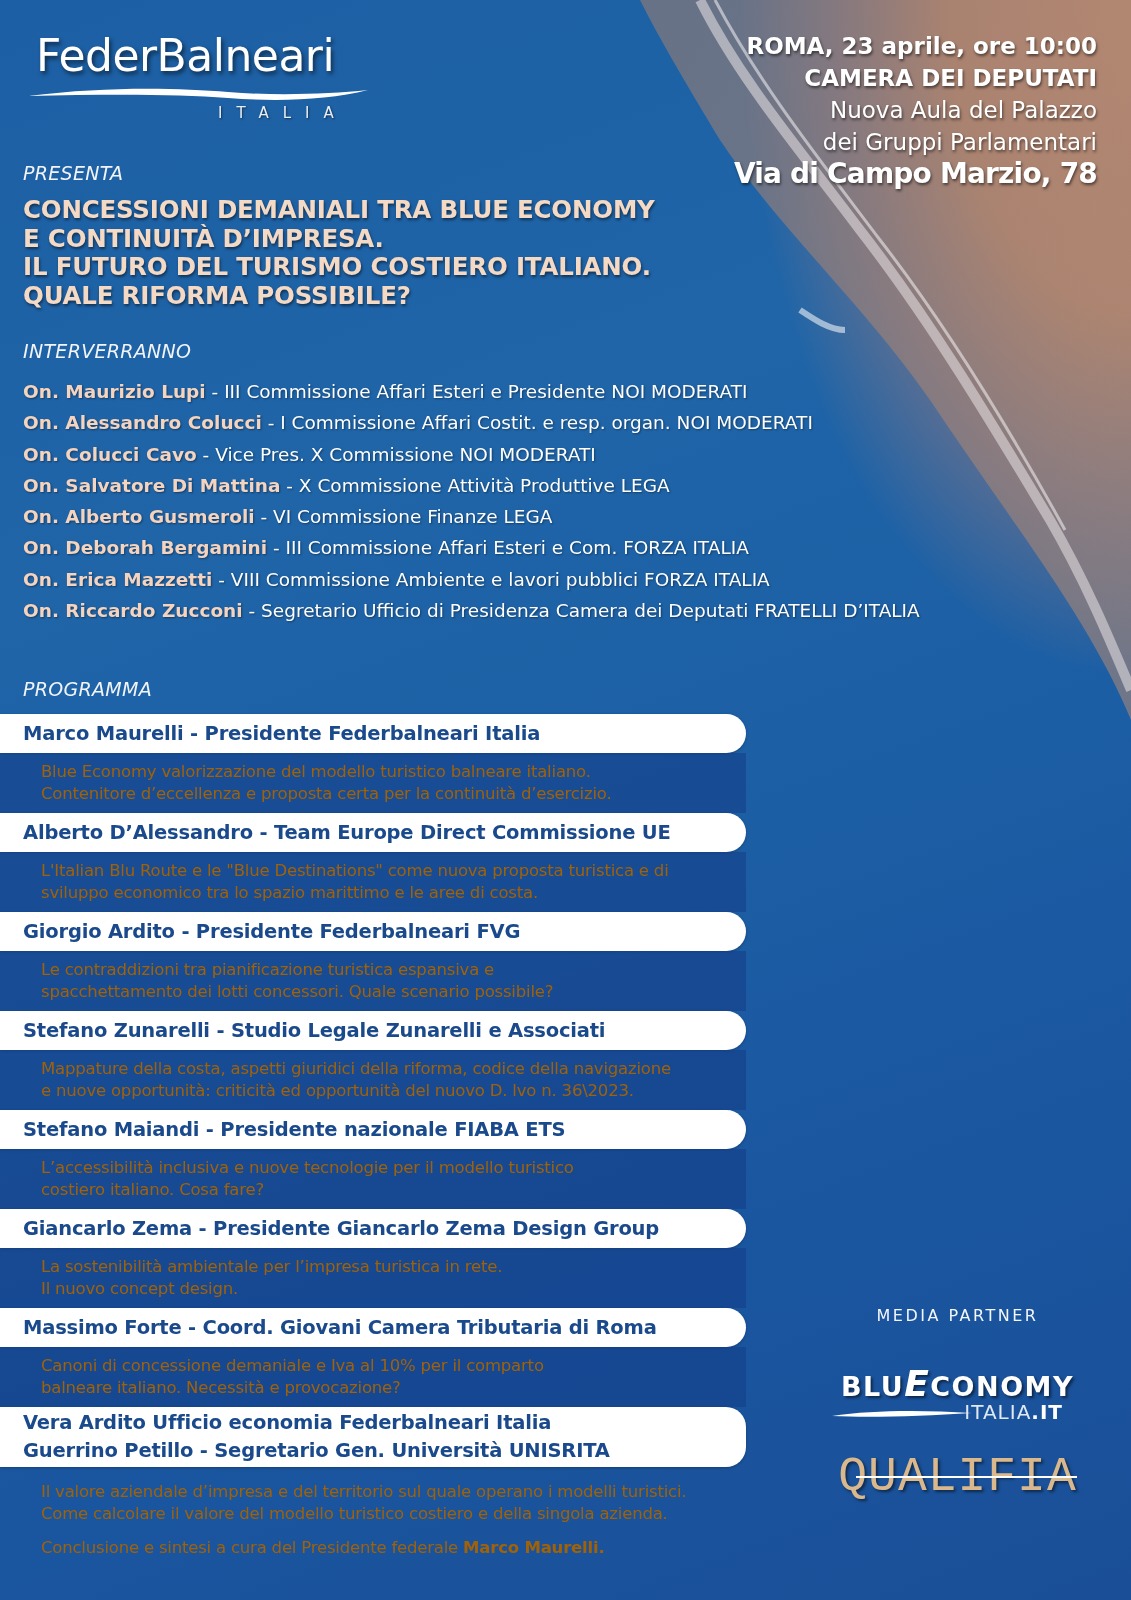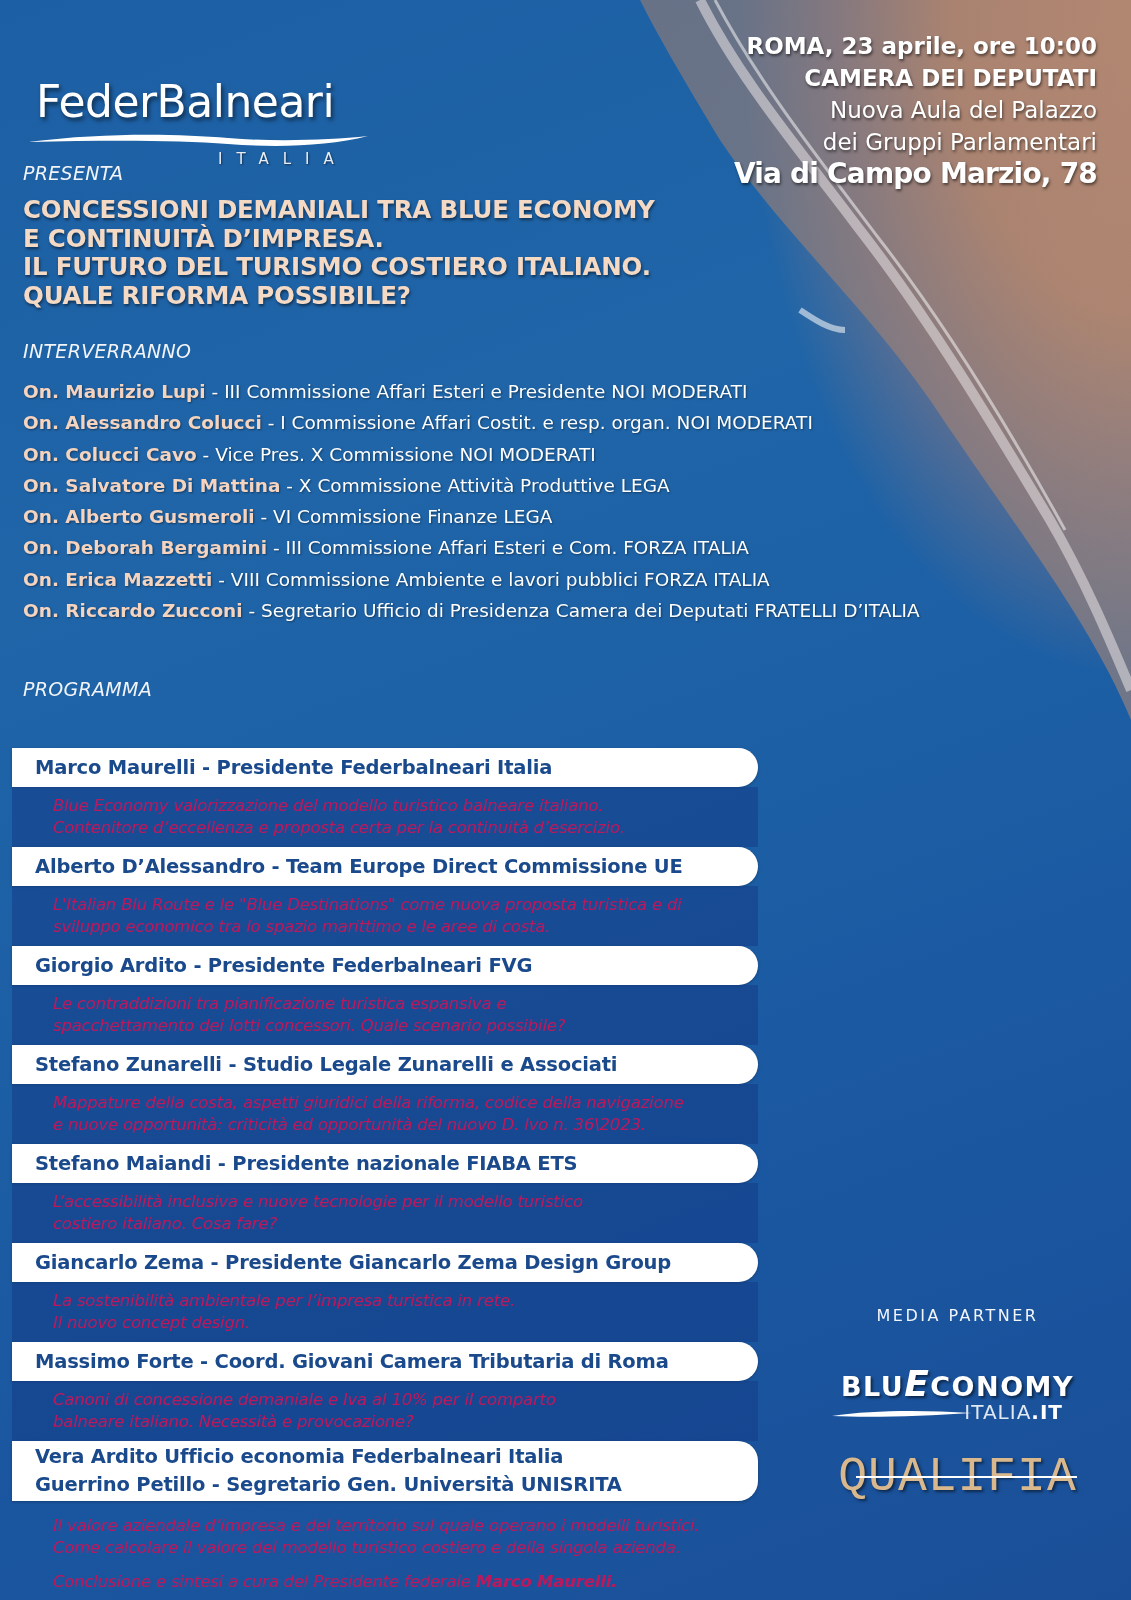--- a/index.html
+++ b/index.html
@@ -10,51 +10,51 @@
       radial-gradient(ellipse 520px 900px at 1131px 0px, #b98a74 0%, #a98271 35%, rgba(140,120,130,0.6) 55%, rgba(40,90,150,0) 75%),
       linear-gradient(160deg, #1d5fa4 0%, #1f65a8 30%, #1c5ea4 55%, #1a56a0 75%, #1a4f97 100%);
     color: #fff;
   }
   .shore {
     position: absolute; left: 0; top: 0; width: 1131px; height: 1600px; pointer-events: none;
   }
   .abs { position: absolute; }
 
   
-  .logo { left: 28px; top: 30px; width: 340px; height: 100px; margin-top: 46px; }
+  .logo { left: 28px; top: 30px; width: 340px; height: 100px; }
   .logo-word { position: absolute; left: 8px; top: 0; font-family: "DejaVu Sans", sans-serif; font-size: 44px; letter-spacing: -0.5px; color: #fff; text-shadow: 2px 3px 4px rgba(0,0,0,0.55); font-weight: normal; }
   .logo-wave { position: absolute; left: 0; top: 52px; }
   .logo-sub { position: absolute; left: 190px; top: 74px; font-size: 15px; letter-spacing: 14px; color: #e9eef5; text-shadow: 1px 1px 2px rgba(0,0,0,0.5); }
 
   
   .venue { right: 34px; top: 30px; text-align: right; text-shadow: 1px 2px 3px rgba(0,0,0,0.55); line-height: 32px; }
   .venue .b { font-weight: bold; font-size: 23px; }
   .venue .n { font-size: 23px; }
   .venue .addr { font-size: 28px; font-weight: bold; letter-spacing: -0.8px; }
 
   .section-label { left: 23px; font-style: italic; font-size: 19px; color: #f2f4f8; letter-spacing: 0.3px; }
 
   .title { left: 23px; top: 196px; font-weight: bold; font-size: 24.5px; line-height: 28.5px; color: #f4d9c4; text-shadow: 1px 2px 3px rgba(0,0,0,0.5); letter-spacing: -0.2px; }
 
   .speakers { left: 23px; top: 376px; font-size: 18.5px; line-height: 31.3px; text-shadow: 1px 1px 2px rgba(0,0,0,0.4); white-space: nowrap; }
   .speakers .name { font-weight: bold; color: #f4d3bf; }
   .speakers .role { color: #fff; }
 
-  .prog { left: 0; top: 748px; width: 746px; padding-left: 12px; }
+  .prog { left: 0; top: 714px; width: 746px; }
   .prog-item { position: relative; }
   .pill {
     background: #fff; color: #1a4a8c; font-weight: bold; font-size: 19.5px;
     height: 39px; line-height: 39px; padding-left: 23px;
     border-radius: 0 20px 20px 0; width: 723px; box-sizing: content-box;
     box-shadow: 0 1px 3px rgba(0,0,0,0.25); letter-spacing: -0.2px;
   }
   .pill.two { height: 60px; line-height: 28px; padding-top: 0; display: flex; flex-direction: column; justify-content: center; }
   .desc {
-    background: rgba(20,60,135,0.55); color: #be185d; font-size: 16.5px; line-height: 22px;
-    padding: 8px 0 8px 41px; width: 705px; letter-spacing: -0.2px; font-style: italic;
+    background: rgba(20,60,135,0.55); color: #a16207; font-size: 16.5px; line-height: 22px;
+    padding: 8px 0 8px 41px; width: 705px; letter-spacing: -0.2px;
   }
   .desc.last { background: transparent; padding-top: 14px; }
   .desc .gap { height: 12px; }
 
   .partner { left: 830px; top: 1306px; width: 255px; text-align: center; }
   .mp-label { font-size: 16px; letter-spacing: 2.5px; color: #f3f6fa; }
   .blu { margin-top: 38px; font-weight: bold; font-size: 27px; letter-spacing: 1.5px; color: #fff; text-shadow: 2px 2px 3px rgba(0,0,0,0.55); }
   .blu .bigE { font-size: 36px; font-style: italic; }
   .blu-sub { position: relative; height: 26px; }
   .blu-sub .txt { position: absolute; right: 22px; top: -4px; font-size: 20px; color: #dfe8f3; letter-spacing: 1px; }

